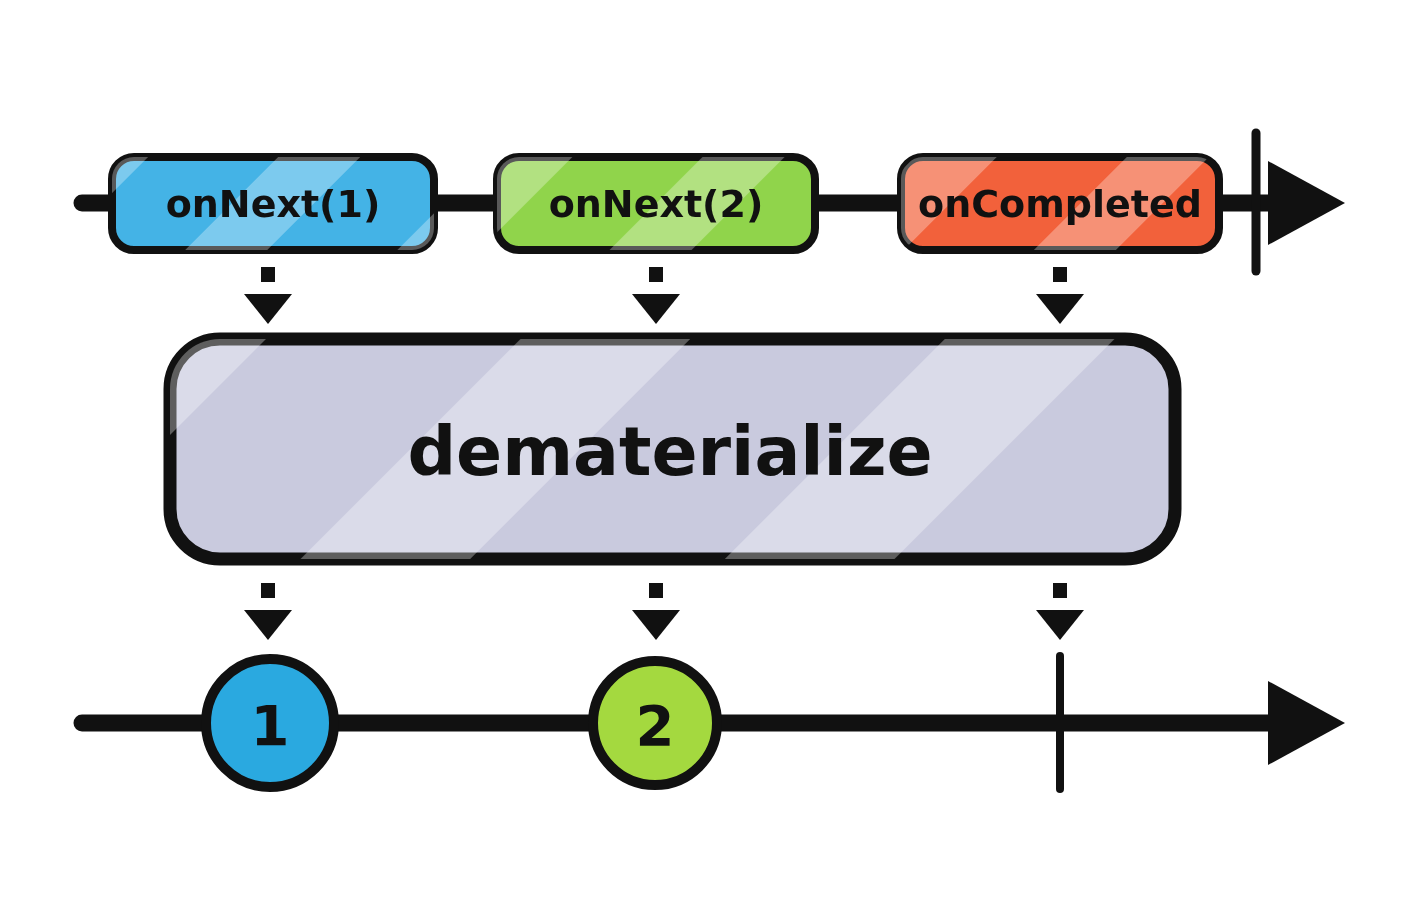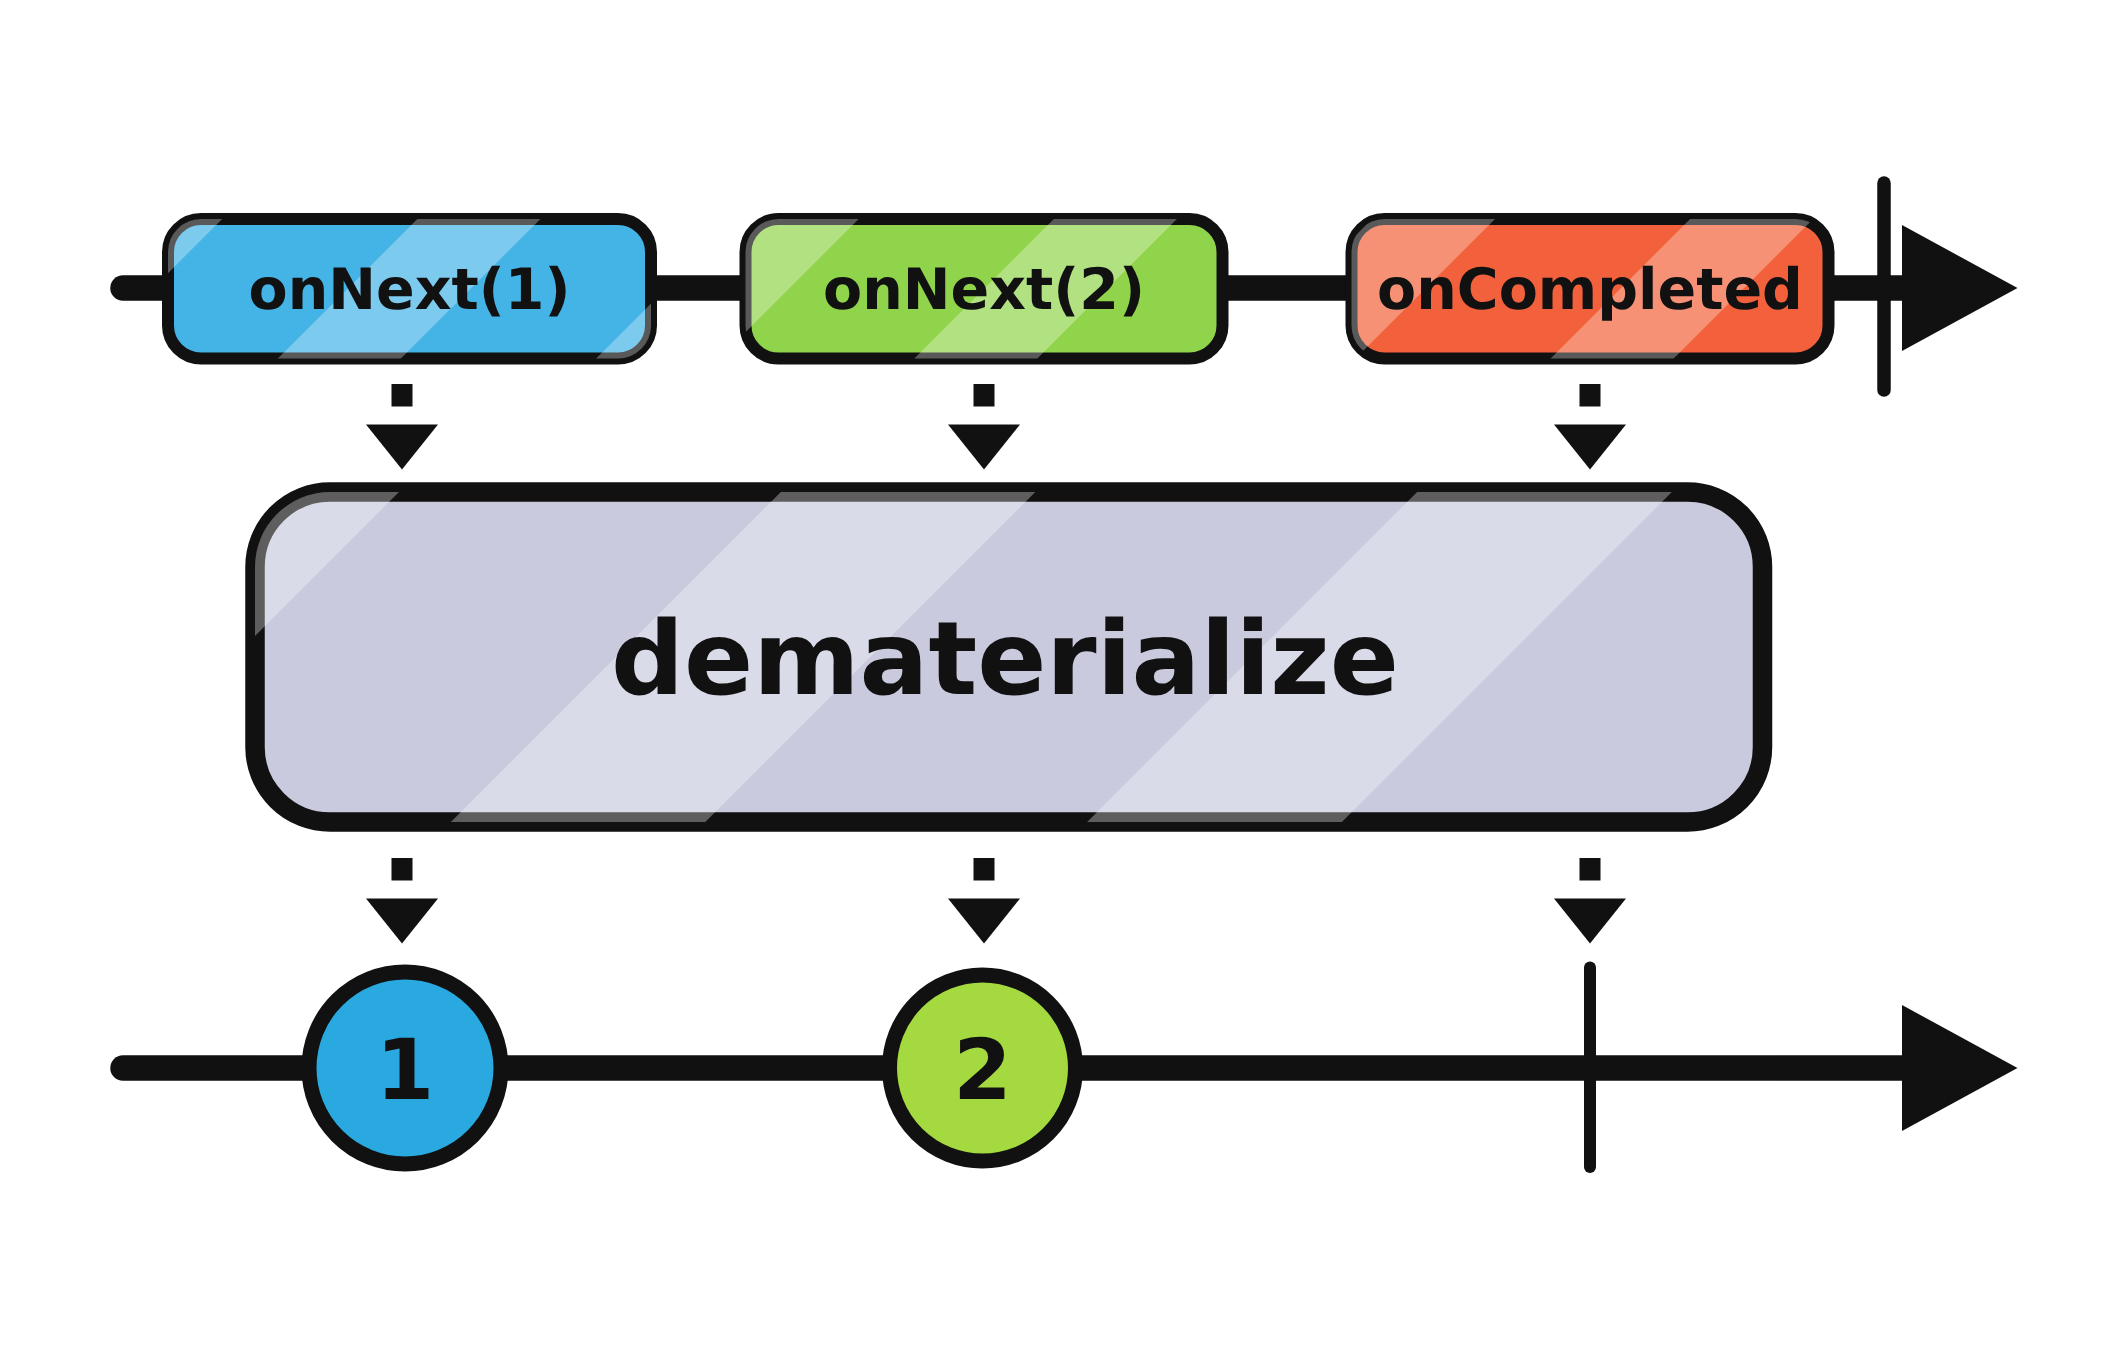--- a/index.html
+++ b/index.html
@@ -8,20 +8,21 @@
     background: #ffffff;
     width: 1401px;
     height: 901px;
     overflow: hidden;
     font-family: "DejaVu Sans", sans-serif;
   }
   .stage {
     width: 1401px;
     height: 787px;
     position: relative;
+    margin-top: 11px;
   }
   svg {
     display: block;
   }
   text {
     font-family: "DejaVu Sans", "Liberation Sans", sans-serif;
     font-weight: bold;
     fill: #111111;
   }
   .event-label { font-size: 38px; }

